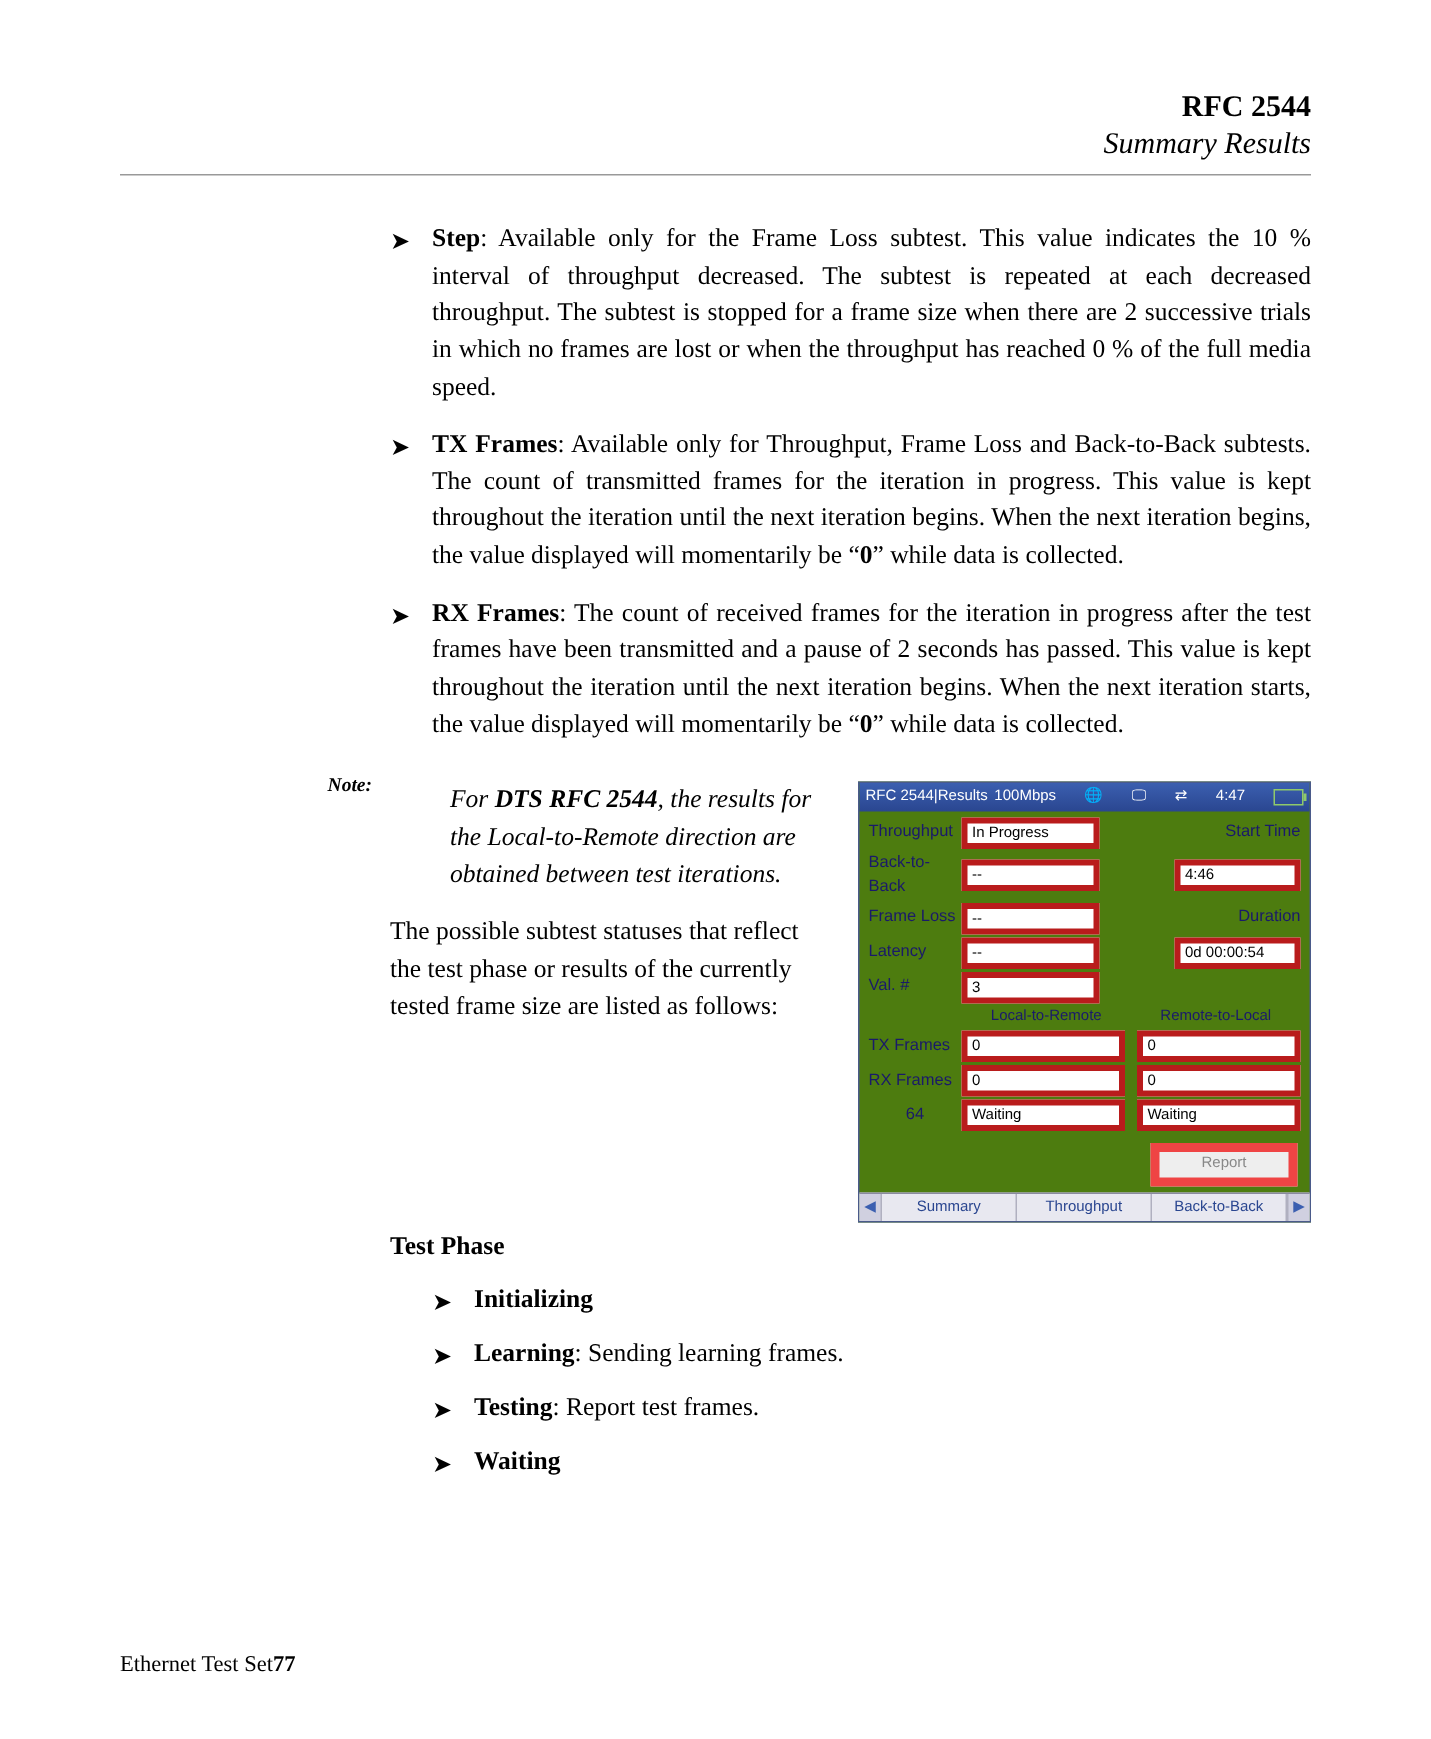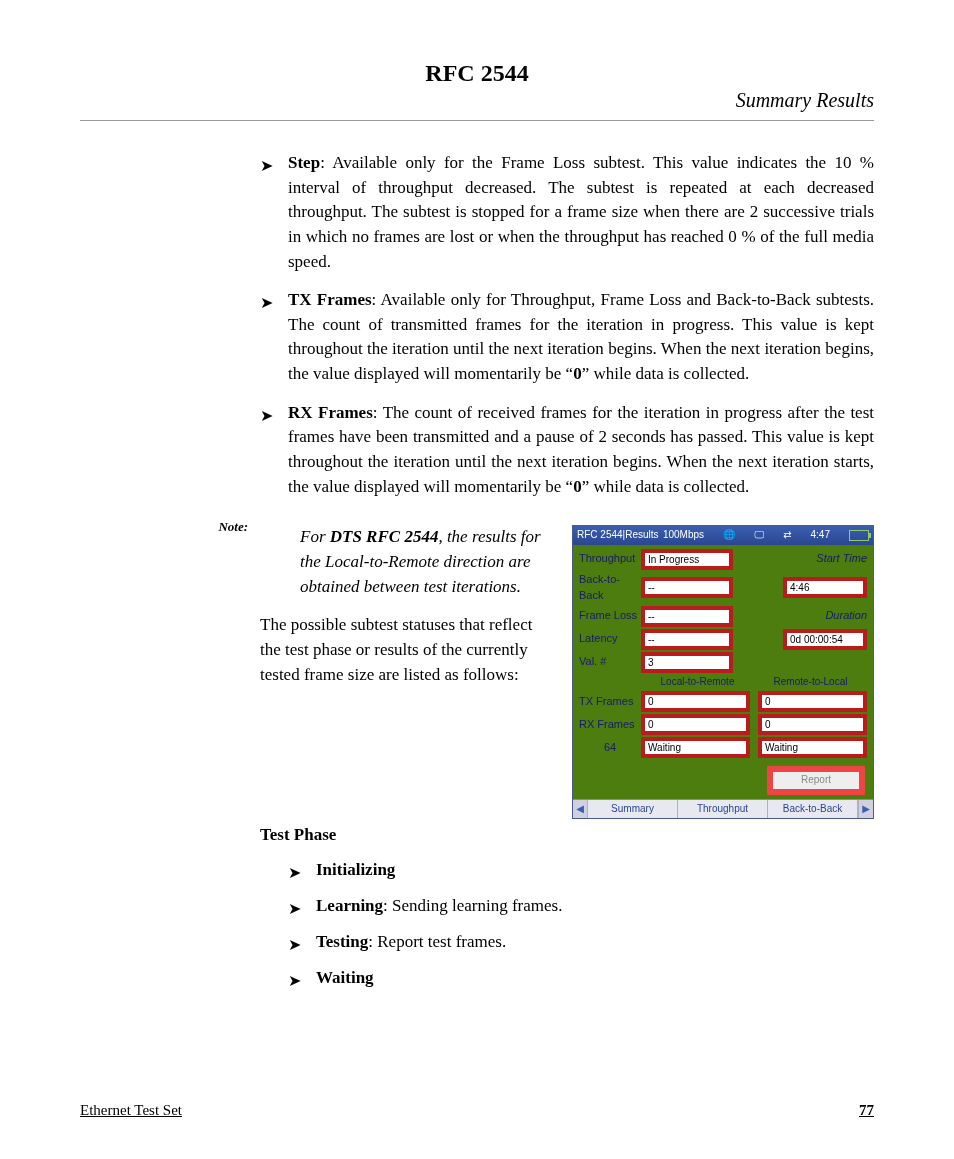--- a/index.html
+++ b/index.html
@@ -19,22 +19,21 @@
     position: relative;
   }
   .header {
     text-align: right;
     border-bottom: 1px solid #999;
     padding-bottom: 8px;
     margin-bottom: 30px;
   }
   .header-title {
     font-weight: bold;
-    font-size: 24px;
-    text-align: center;
+    font-size: 20px;
   }
   .header-sub {
     font-style: italic;
     font-size: 20px;
     margin-top: 2px;
   }
   .content {
     margin-left: 180px;
   }
   .bullet-item {
@@ -124,21 +123,20 @@
   }
   .dev-right {
     margin-left: auto;
     display: flex;
     align-items: center;
     gap: 6px;
   }
   .dev-right-label {
     color: #1a1a6a;
     text-align: left;
-    font-style: italic;
   }
   .section-hdr {
     color: #1a1a6a;
     text-align: center;
     flex: 1;
     font-size: 10px;
   }
   .report-btn {
     border: 6px solid #ef4444;
     background: #eee;
@@ -179,23 +177,21 @@
     font-weight: bold;
     font-size: 17px;
     margin: 4px 0 10px 0;
   }
   .footer {
     position: absolute;
     bottom: 40px;
     left: 80px;
     right: 80px;
     display: flex;
-    justify-content: space-between;
     font-size: 15px;
-    text-decoration: underline;
   }
   .footer .pageno { font-weight: bold; }
   .batt {
     display:inline-block;width:18px;height:9px;border:1px solid #8fc96b;position:relative;
   }
   .batt::after{content:"";position:absolute;right:-3px;top:2px;width:2px;height:5px;background:#8fc96b;}
   .batt-fill{background:#8fc96b;height:100%;width:80%;}
   .ico{font-size:10px;}
 </style>
 </head>

